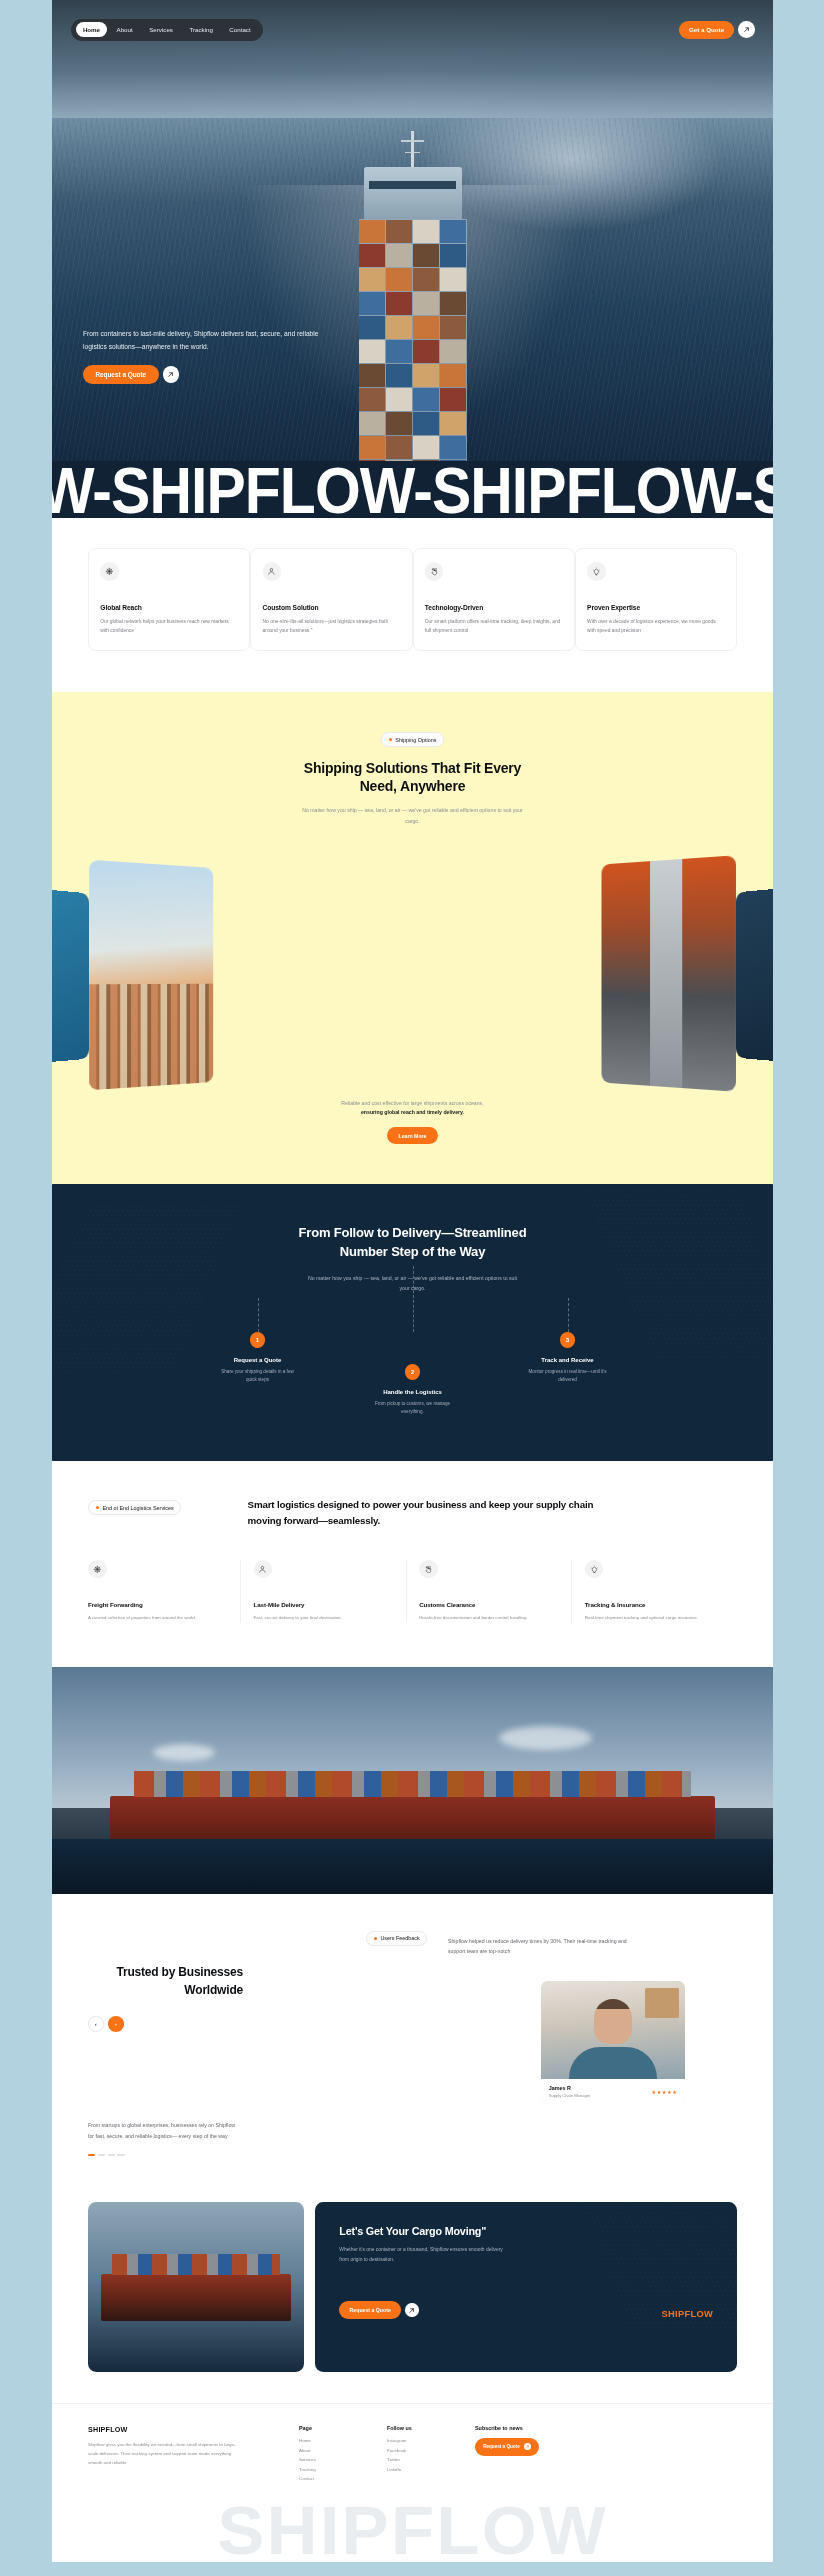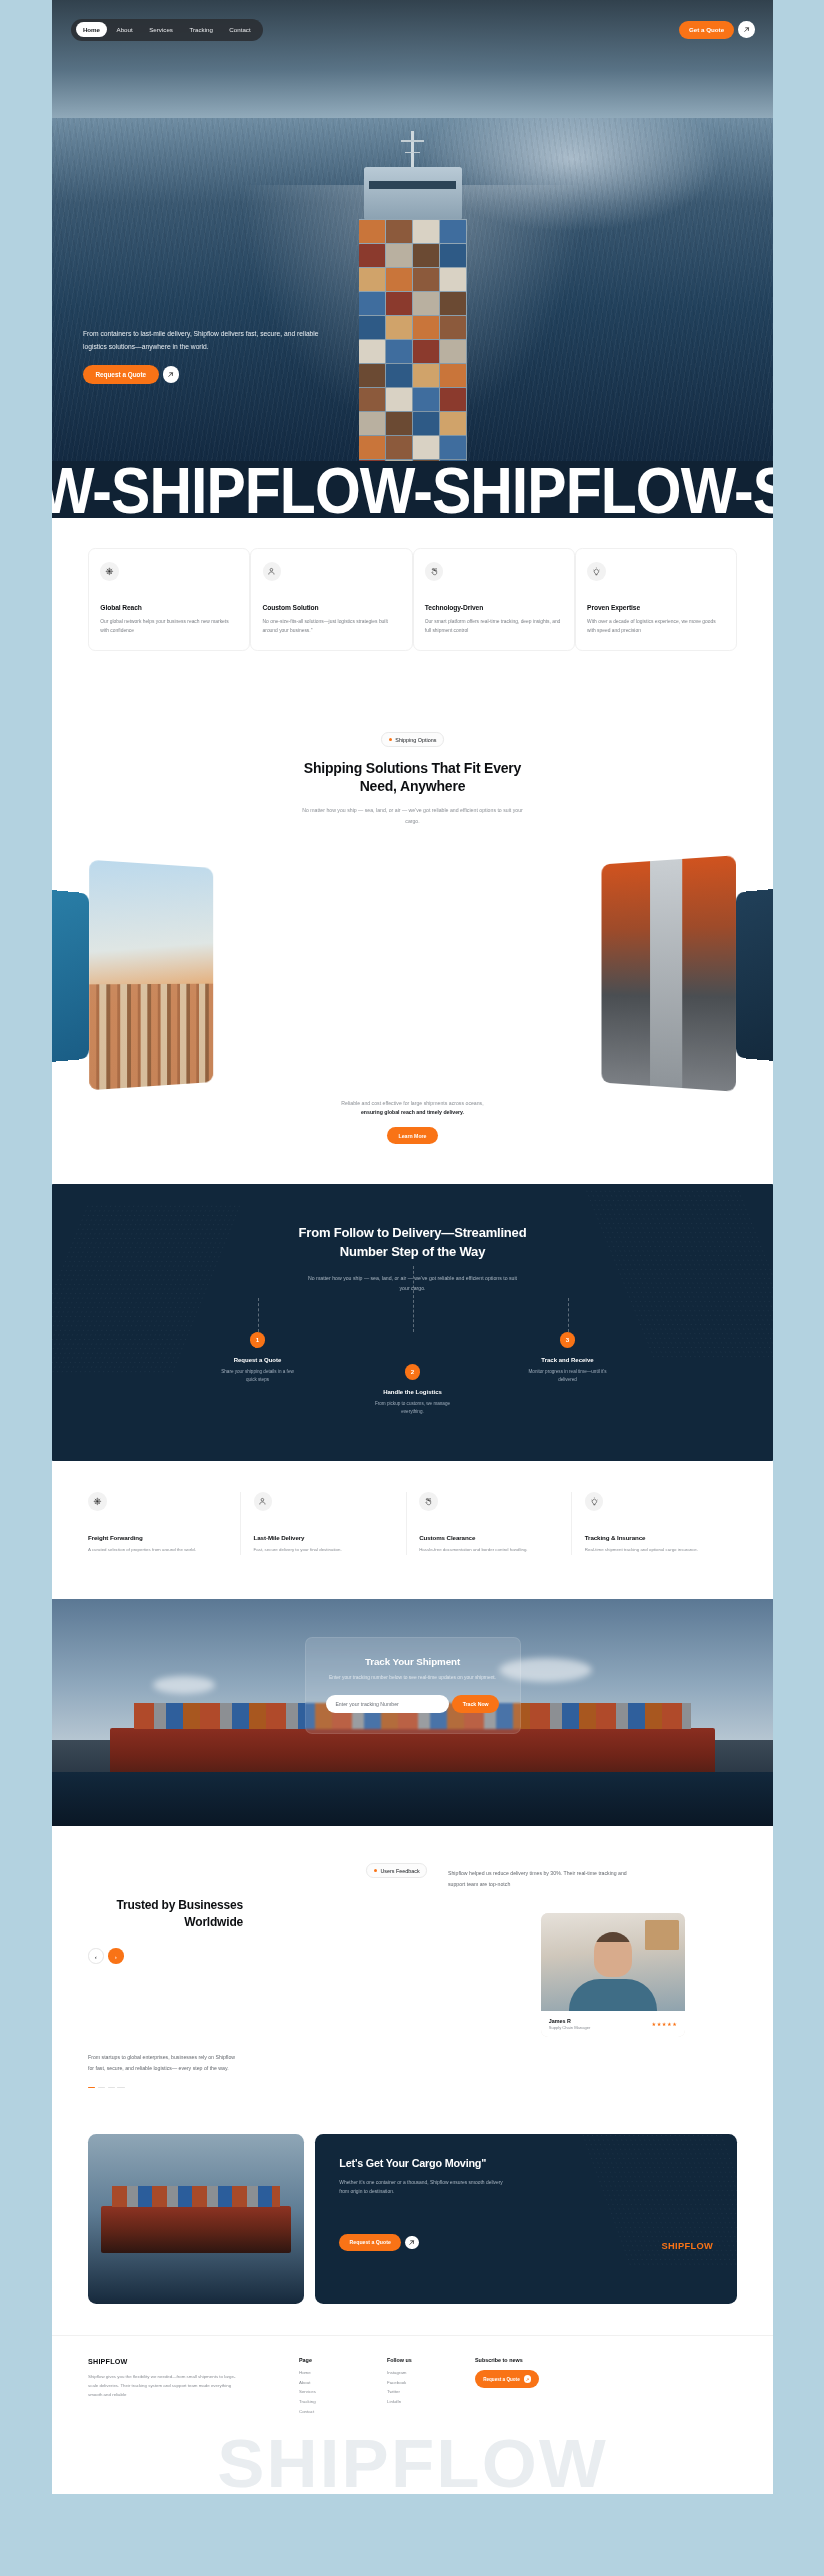--- a/index.html
+++ b/index.html
@@ -94,21 +94,21 @@
   }
   .marquee-text {
     position:absolute; left:-58px; top:-7.2px; white-space:nowrap; color:#fff;
     font-size:64px; font-weight:700; letter-spacing:-1px;
     font-family:"Liberation Sans", sans-serif; transform:scaleX(.92);
     transform-origin:left center;
   }
 
   
   .section { margin:0 52px; width:721px; background:#fff; }
-  .section.offwhite { background:#ffffff; }
+  .section.offwhite { background:#fef9c3; }
 
   .pill {
     display:inline-flex; align-items:center; gap:3.6px; border:0.5px solid #e9e9e9;
     background:#fcfcfc; border-radius:7.2px; padding:3.6px 6.7px; font-size:5.4px; color:#15181c;
   }
   .pill .dot { width:3.1px;height:3.1px;border-radius:50%;background:#f97316; flex:0 0 auto;}
 
   .why { display:flex; padding:37px 36px 0 36px; gap:20.6px; }
   .why-left { width:139px; padding-top:3.1px; }
   .why-head {
@@ -538,20 +538,29 @@
       <div class="step">
         <span class="line"></span>
         <div class="bubble">3</div>
         <h4>Track and Receive</h4>
         <p>Monitor progress in real time—until it's delivered</p>
       </div>
     </div>
   </section>
 
   <section class="section">
+    <div class="e2e">
+      <div class="e2e-left">
+        <span class="pill">
+          <i class="dot"></i>
+          <span>End ot End Logistics Services</span>
+        </span>
+      </div>
+      <h2 class="e2e-head">Smart logistics designed to power your business and keep your supply chain moving forward—seamlessly.</h2>
+    </div>
     <div class="cards4b">
       <div class="svc">
         <span class="ic-wrap">
           <svg viewBox="0 0 24 24" fill="none" stroke="#111" stroke-width="1.1">
               <circle cx="12" cy="12" r="7"></circle>
               <circle cx="12" cy="12" r="2.3"></circle>
               <line x1="12" y1="1.8" x2="12" y2="22.2"></line>
               <line x1="1.8" y1="12" x2="22.2" y2="12"></line>
               <line x1="5" y1="5" x2="19" y2="19"></line>
               <line x1="19" y1="5" x2="5" y2="19"></line>
@@ -599,28 +608,20 @@
     </div>
   </section>
 
   <section class="trackband">
     <div class="tb-sky"></div>
     <div class="tb-cloud" style="left:62%;top:26%;width:93px;height:24px;"></div>
     <div class="tb-cloud" style="left:14%;top:34%;width:62px;height:17.5px;"></div>
     <div class="tb-ship"></div>
     <div class="tb-water"></div>
 
-    <div class="track-card">
-      <h3>Track Your Shipment</h3>
-      <p>Enter your tracking number below to see real-time updates on your shipment.</p>
-      <div class="track-form">
-        <input type="text" placeholder="Enter your tracking Number" style="">
-        <button class="btn-track">Track Now</button>
-      </div>
-    </div>
   </section>
 
   <section class="section">
     <div class="testi">
       <div class="testi-left">
         <span class="pill">
           <i class="dot"></i>
           <span>Users Feedback</span>
         </span>
         <h2>Trusted by Businesses Worldwide</h2>

